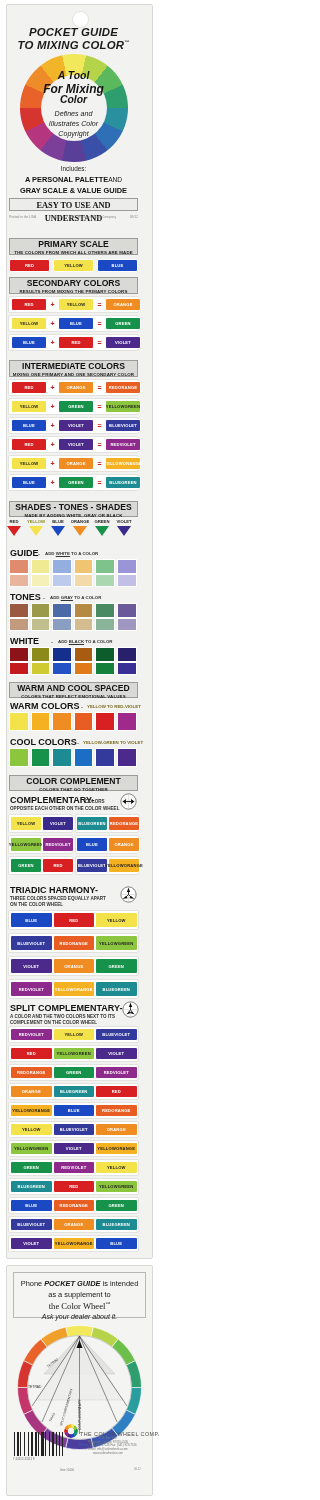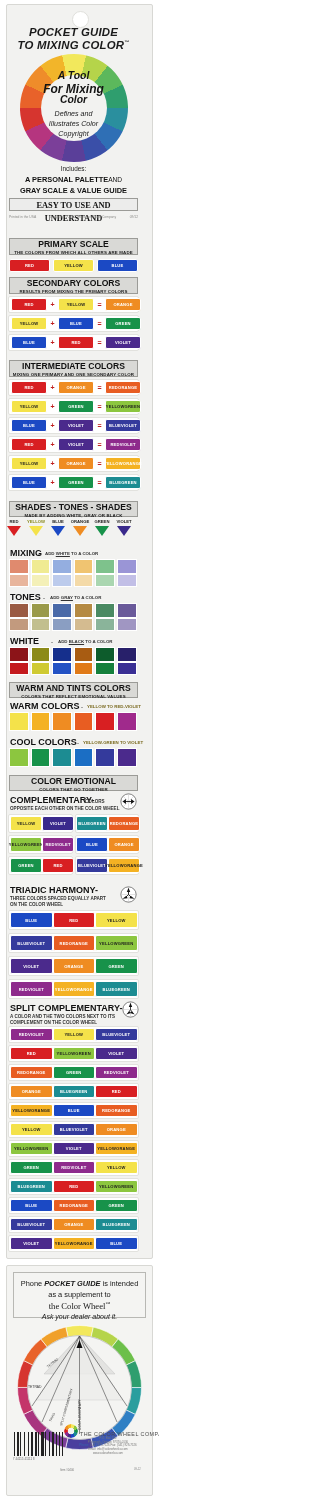--- a/index.html
+++ b/index.html
@@ -281,21 +281,21 @@
       <div class="trilab" style="left: 26px; top: 519px; color: rgb(138, 138, 32);">YELLOW</div>
       <div class="tri" style="left: 29px; top: 526px; border-top: 10px solid rgb(244, 226, 74);"></div>
       <div class="trilab" style="left: 48px; top: 519px; color: rgb(34, 34, 34);">BLUE</div>
       <div class="tri" style="left: 51px; top: 526px; border-top: 10px solid rgb(27, 73, 196);"></div>
       <div class="trilab" style="left: 70px; top: 519px; color: rgb(34, 34, 34);">ORANGE</div>
       <div class="tri" style="left: 73px; top: 526px; border-top: 10px solid rgb(239, 140, 34);"></div>
       <div class="trilab" style="left: 92px; top: 519px; color: rgb(34, 34, 34);">GREEN</div>
       <div class="tri" style="left: 95px; top: 526px; border-top: 10px solid rgb(23, 146, 74);"></div>
       <div class="trilab" style="left: 114px; top: 519px; color: rgb(34, 34, 34);">VIOLET</div>
       <div class="tri" style="left: 117px; top: 526px; border-top: 10px solid rgb(58, 42, 140);"></div>
-      <div class="hl" style="left: 10px; top: 548px; font-size: 9px;">MIXING</div>
+      <div class="hl" style="left: 10px; top: 548px; font-size: 9px;">GUIDE</div>
       <div class="hs" style="left: 38px; top: 551px; font-size: 6px; color: rgb(51, 51, 51);">-</div>
       <div class="hs" style="left: 45px; top: 551px; font-size: 4.4px;"><span>ADD </span><u>WHITE</u><span> TO A COLOR</span></div>
       <div class="sw" style="left: 9px; top: 559px; width: 19.5px; height: 15px; background: rgb(224, 138, 110);"></div>
       <div class="sw" style="left: 9px; top: 574px; width: 19.5px; height: 13px; background: rgb(232, 181, 156);"></div>
       <div class="sw" style="left: 30.6px; top: 559px; width: 19.5px; height: 15px; background: rgb(240, 235, 146);"></div>
       <div class="sw" style="left: 30.6px; top: 574px; width: 19.5px; height: 13px; background: rgb(244, 240, 184);"></div>
       <div class="sw" style="left: 52.2px; top: 559px; width: 19.5px; height: 15px; background: rgb(148, 174, 224);"></div>
       <div class="sw" style="left: 52.2px; top: 574px; width: 19.5px; height: 13px; background: rgb(188, 203, 236);"></div>
       <div class="sw" style="left: 73.8px; top: 559px; width: 19.5px; height: 15px; background: rgb(240, 196, 113);"></div>
       <div class="sw" style="left: 73.8px; top: 574px; width: 19.5px; height: 13px; background: rgb(244, 218, 168);"></div>
@@ -327,21 +327,21 @@
       <div class="sw" style="left: 30.6px; top: 662px; width: 19.5px; height: 13px; background: rgb(207, 202, 50);"></div>
       <div class="sw" style="left: 52.2px; top: 647px; width: 19.5px; height: 15px; background: rgb(21, 47, 140);"></div>
       <div class="sw" style="left: 52.2px; top: 662px; width: 19.5px; height: 13px; background: rgb(35, 82, 196);"></div>
       <div class="sw" style="left: 73.8px; top: 647px; width: 19.5px; height: 15px; background: rgb(168, 92, 18);"></div>
       <div class="sw" style="left: 73.8px; top: 662px; width: 19.5px; height: 13px; background: rgb(224, 122, 24);"></div>
       <div class="sw" style="left: 95.4px; top: 647px; width: 19.5px; height: 15px; background: rgb(13, 92, 44);"></div>
       <div class="sw" style="left: 95.4px; top: 662px; width: 19.5px; height: 13px; background: rgb(21, 128, 60);"></div>
       <div class="sw" style="left: 117px; top: 647px; width: 19.5px; height: 15px; background: rgb(40, 32, 106);"></div>
       <div class="sw" style="left: 117px; top: 662px; width: 19.5px; height: 13px; background: rgb(58, 47, 148);"></div>
       <div class="banner" style="top: 682px; height: 16px;">
-        <span class="bt">WARM AND TINTS COLORS</span>
+        <span class="bt">WARM AND COOL SPACED</span>
         <span class="bs">COLORS THAT REFLECT EMOTIONAL VALUES</span>
       </div>
       <div class="hl" style="left: 10px; top: 701px; font-size: 9px;">WARM COLORS</div>
       <div class="hs" style="left: 81px; top: 704px; font-size: 6px; color: rgb(51, 51, 51);">-</div>
       <div class="hs" style="left: 87px; top: 704px; font-size: 4.4px; color: rgb(122, 106, 32);">YELLOW TO RED-VIOLET</div>
       <div class="sw" style="left: 9px; top: 712px; width: 19.5px; height: 19px; background: rgb(244, 226, 74);"></div>
       <div class="sw" style="left: 30.6px; top: 712px; width: 19.5px; height: 19px; background: rgb(244, 178, 35);"></div>
       <div class="sw" style="left: 52.2px; top: 712px; width: 19.5px; height: 19px; background: rgb(239, 140, 34);"></div>
       <div class="sw" style="left: 73.8px; top: 712px; width: 19.5px; height: 19px; background: rgb(232, 93, 34);"></div>
       <div class="sw" style="left: 95.4px; top: 712px; width: 19.5px; height: 19px; background: rgb(216, 31, 34);"></div>
@@ -349,21 +349,21 @@
       <div class="hl" style="left: 10px; top: 737px; font-size: 9px;">COOL COLORS</div>
       <div class="hs" style="left: 77px; top: 740px; font-size: 6px; color: rgb(51, 51, 51);">-</div>
       <div class="hs" style="left: 83px; top: 740px; font-size: 4.4px; color: rgb(122, 106, 32);">YELLOW-GREEN TO VIOLET</div>
       <div class="sw" style="left: 9px; top: 748px; width: 19.5px; height: 19px; background: rgb(140, 198, 63);"></div>
       <div class="sw" style="left: 30.6px; top: 748px; width: 19.5px; height: 19px; background: rgb(23, 146, 74);"></div>
       <div class="sw" style="left: 52.2px; top: 748px; width: 19.5px; height: 19px; background: rgb(28, 140, 146);"></div>
       <div class="sw" style="left: 73.8px; top: 748px; width: 19.5px; height: 19px; background: rgb(27, 110, 196);"></div>
       <div class="sw" style="left: 95.4px; top: 748px; width: 19.5px; height: 19px; background: rgb(52, 58, 156);"></div>
       <div class="sw" style="left: 117px; top: 748px; width: 19.5px; height: 19px; background: rgb(75, 42, 140);"></div>
       <div class="banner" style="top: 775px; height: 16px;">
-        <span class="bt">COLOR EMOTIONAL</span>
+        <span class="bt">COLOR COMPLEMENT</span>
         <span class="bs">COLORS THAT GO TOGETHER</span>
       </div>
       <div class="hl" style="left: 10px; top: 795px; font-size: 9px;">COMPLEMENTARY-</div>
       <div class="hs" style="left: 85px; top: 799px; font-size: 4.6px; color: rgb(51, 51, 51);">COLORS</div>
       <div class="hs" style="left: 10px; top: 806px; font-size: 4.6px; color: rgb(51, 51, 51);">OPPOSITE EACH OTHER ON THE COLOR WHEEL</div>
       <div class="hico" style="left: 120px; top: 793px;"><svg viewBox="0 0 20 20" width="17" height="17">
           <circle cx="10" cy="10" r="9" fill="#fff" stroke="#333" stroke-width=".7"></circle>
           <g stroke="#bbb" stroke-width=".5">
             <line x1="10" y1="1" x2="10" y2="19"></line>
             <line x1="1" y1="10" x2="19" y2="10"></line>

